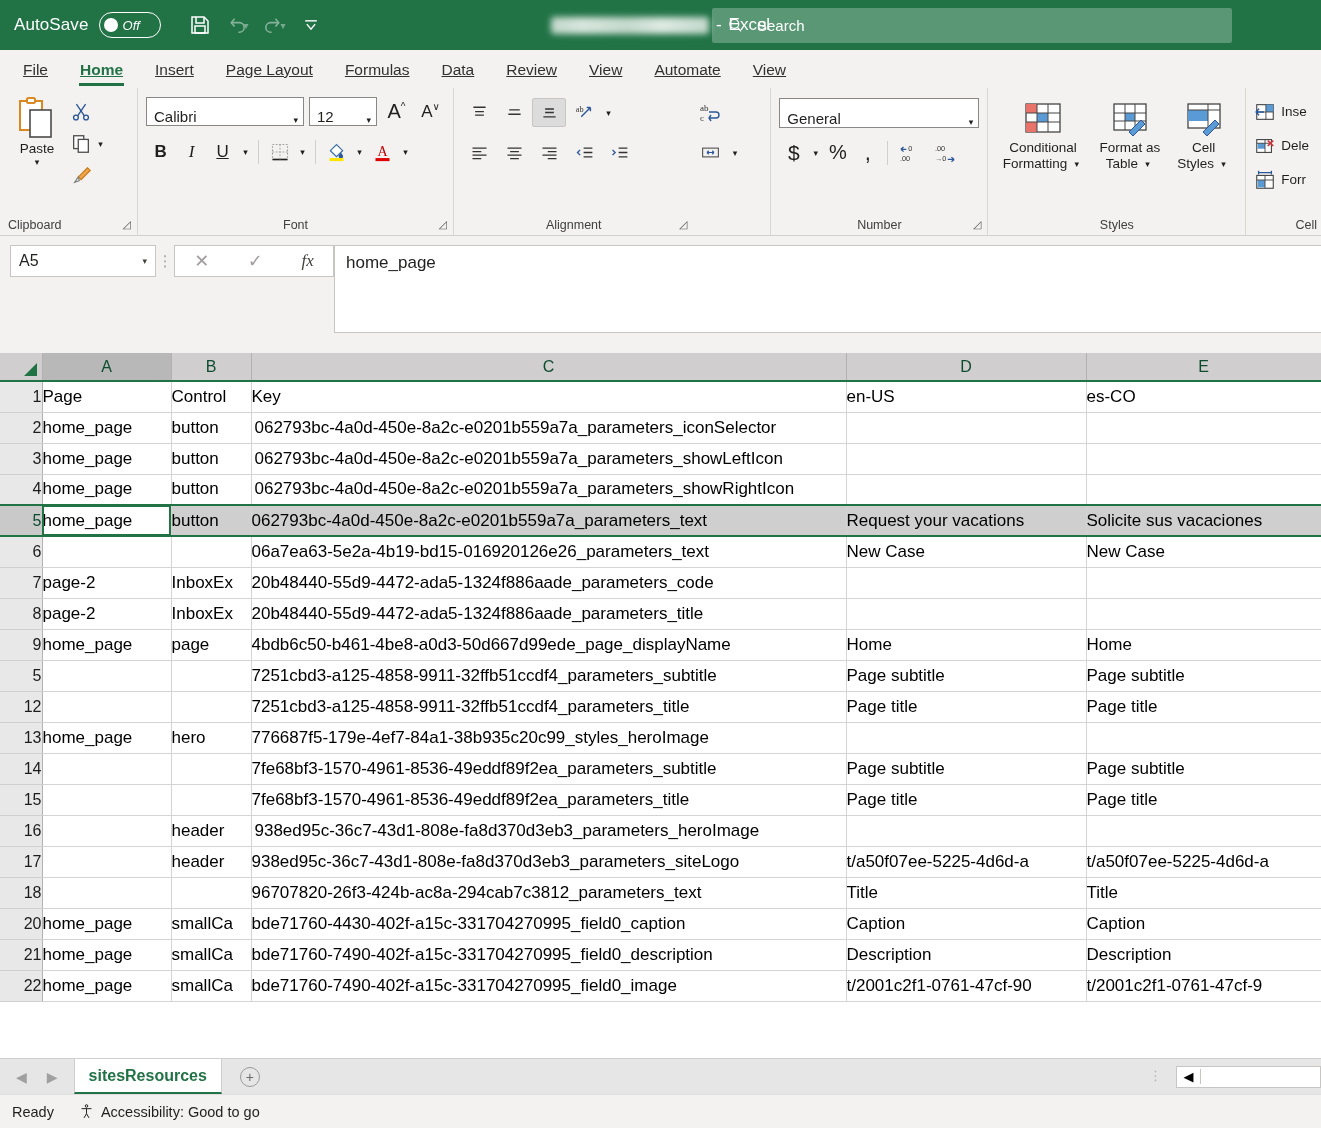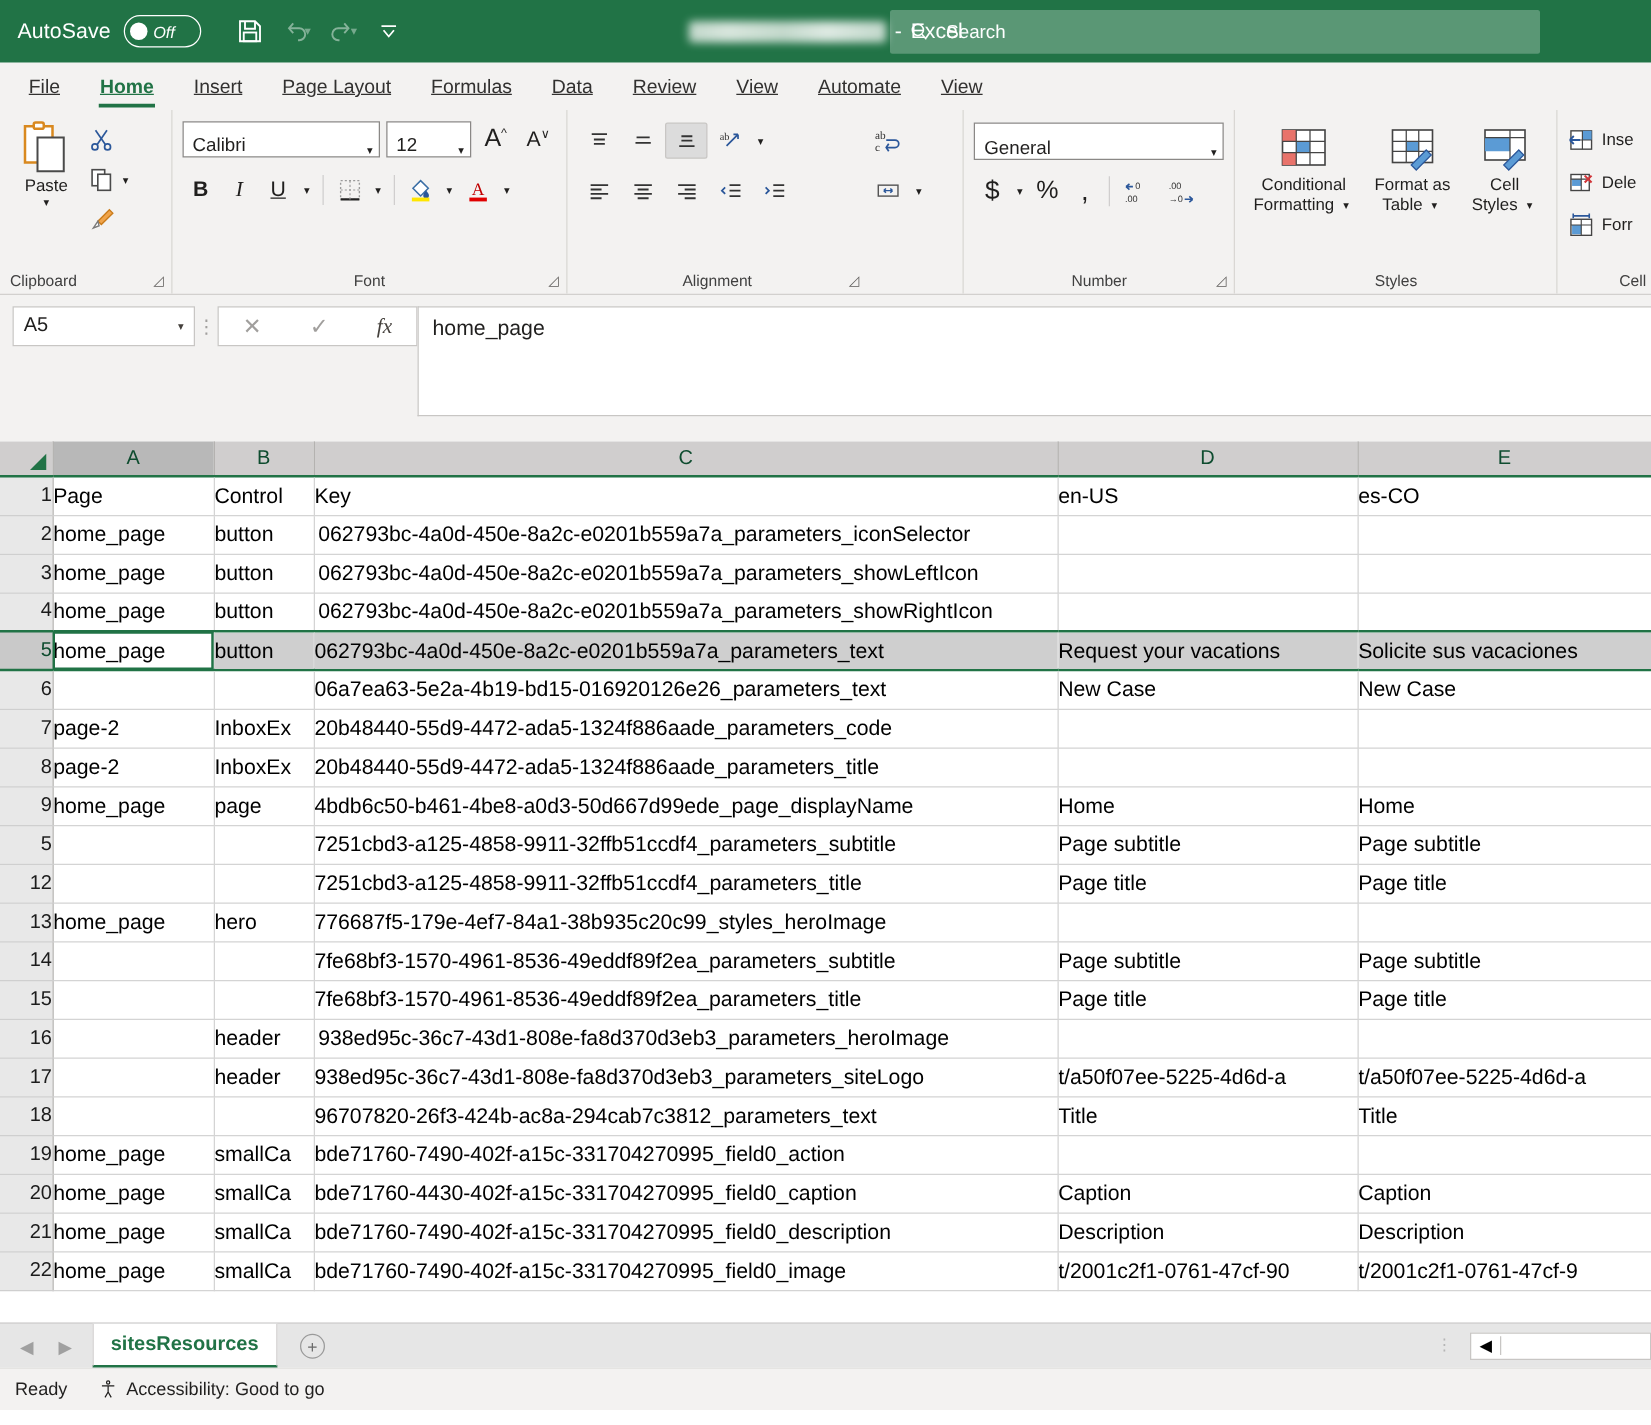--- a/index.html
+++ b/index.html
@@ -834,28 +834,20 @@
 
       <tr>
         <td class="rowhdr">18</td>
         <td class="cell"></td>
         <td class="cell"></td>
         <td class="cell">96707820-26f3-424b-ac8a-294cab7c3812_parameters_text</td>
         <td class="cell">Title</td>
         <td class="cell">Title</td>
       </tr>
 
-      <tr>
-        <td class="rowhdr">19</td>
-        <td class="cell">home_page</td>
-        <td class="cell">smallCa</td>
-        <td class="cell">bde71760-7490-402f-a15c-331704270995_field0_action</td>
-        <td class="cell"></td>
-        <td class="cell"></td>
-      </tr>
 
       <tr>
         <td class="rowhdr">20</td>
         <td class="cell">home_page</td>
         <td class="cell">smallCa</td>
         <td class="cell">bde71760-4430-402f-a15c-331704270995_field0_caption</td>
         <td class="cell">Caption</td>
         <td class="cell">Caption</td>
       </tr>
 

